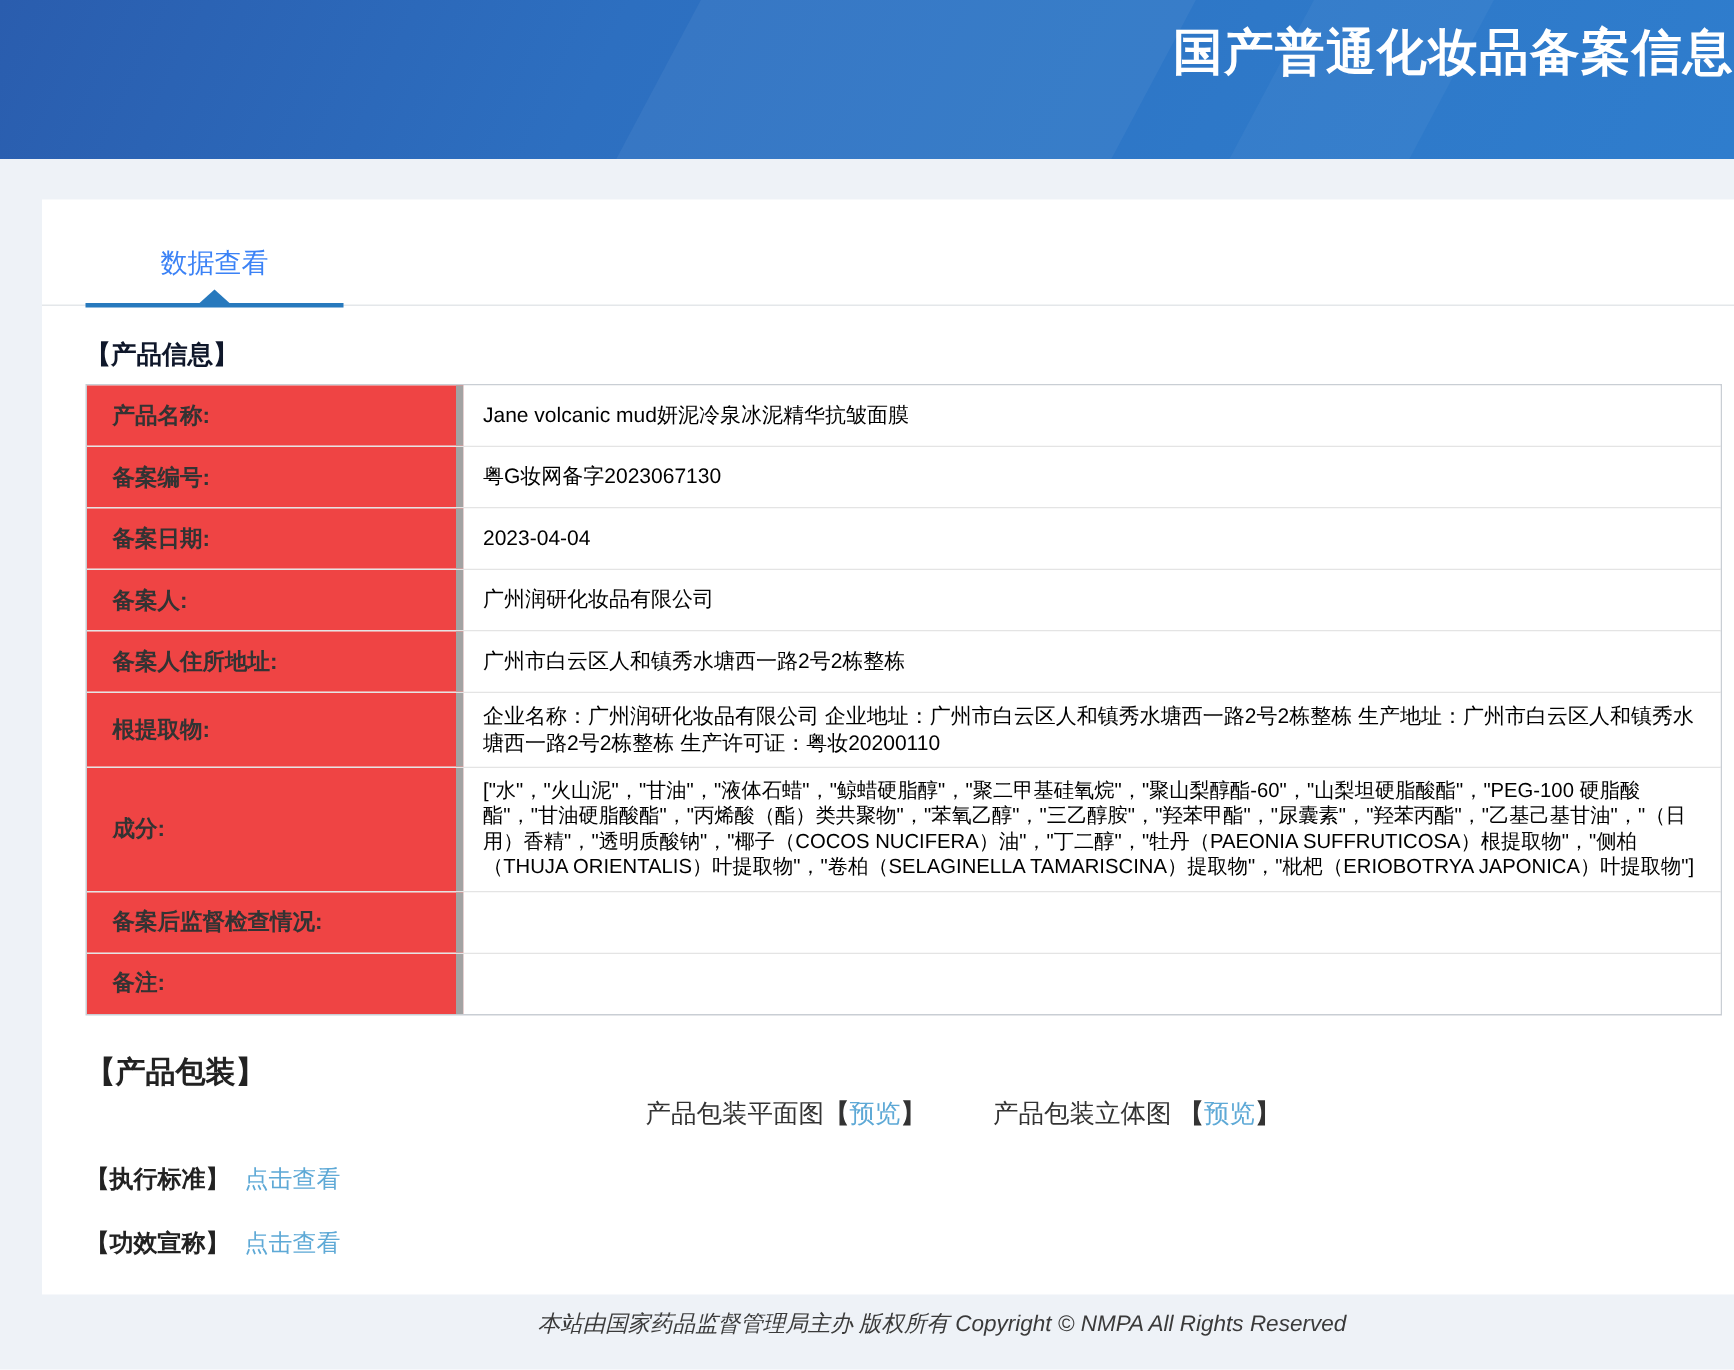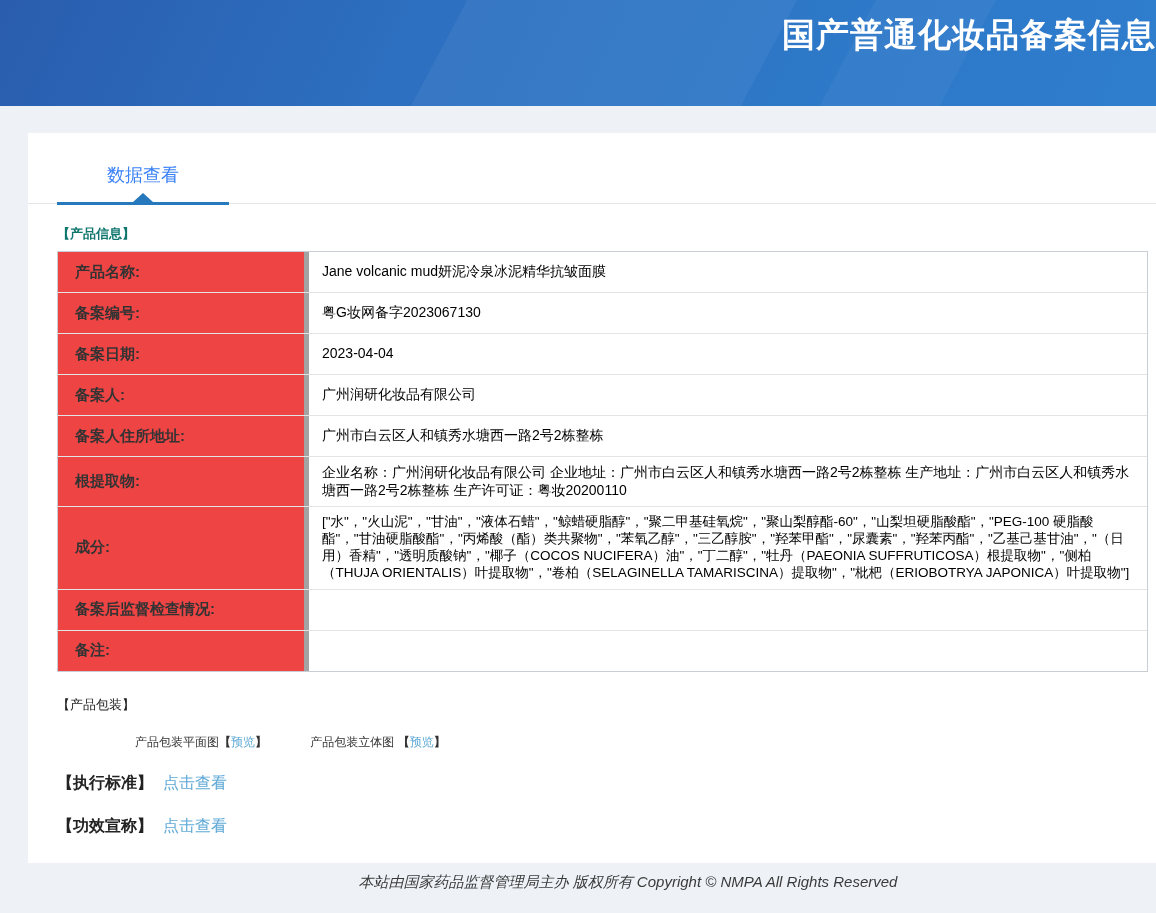--- a/index.html
+++ b/index.html
@@ -47,21 +47,21 @@
   }
   .tab .tri {
     position:absolute; left:50%; bottom:0; transform:translateX(-50%);
     width:0; height:0;
     border-left:10px solid transparent; border-right:10px solid transparent;
     border-bottom:9px solid #2779bd;
   }
 
   .section-title {
     margin:21px 29px 8px 29px;
-    font-size:13px; font-weight:bold; color:#0f766e;
+    font-size:17px; font-weight:bold; color:#0f172a;
   }
 
   
   .info-table {
     margin:0 30px 0 29px;
     border:1px solid #c9ced4;
   }
   .row {
     display:flex; align-items:stretch;
     border-bottom:1px solid #e4e4e4;
@@ -77,22 +77,22 @@
   .cell-value {
     flex:1 1 auto; background:#ffffff;
     display:flex; align-items:center;
     padding:7px 10px 7px 13px;
     font-size:14px; color:#000000; line-height:1.25;
     word-break:break-word;
   }
   .row.tall .cell-value { font-size:13.5px; }
 
   
-  .pack-title { margin:24px 29px 0 29px; font-size:13px; font-weight:normal; color:#222; }
-  .pack-row { margin:20px 29px 0 107px; font-size:12px; color:#333; }
+  .pack-title { margin:24px 29px 0 29px; font-size:20px; font-weight:bold; color:#222; }
+  .pack-row { margin:3px 29px 0 107px; font-size:17px; color:#333;text-align:center; }
   .pack-item { display:inline-block; }
   .pack-item + .pack-item { margin-left:40px; }
   .pack-item .bracket { color:#333; font-weight:bold; }
   a.link { color:#5ea9d6; text-decoration:none; cursor:pointer; }
 
   .std-row { margin:22px 29px 0 29px; font-size:16px; }
   .std-row .std-label { font-weight:bold; color:#222; margin-right:10px; }
 
   
   .footer {

